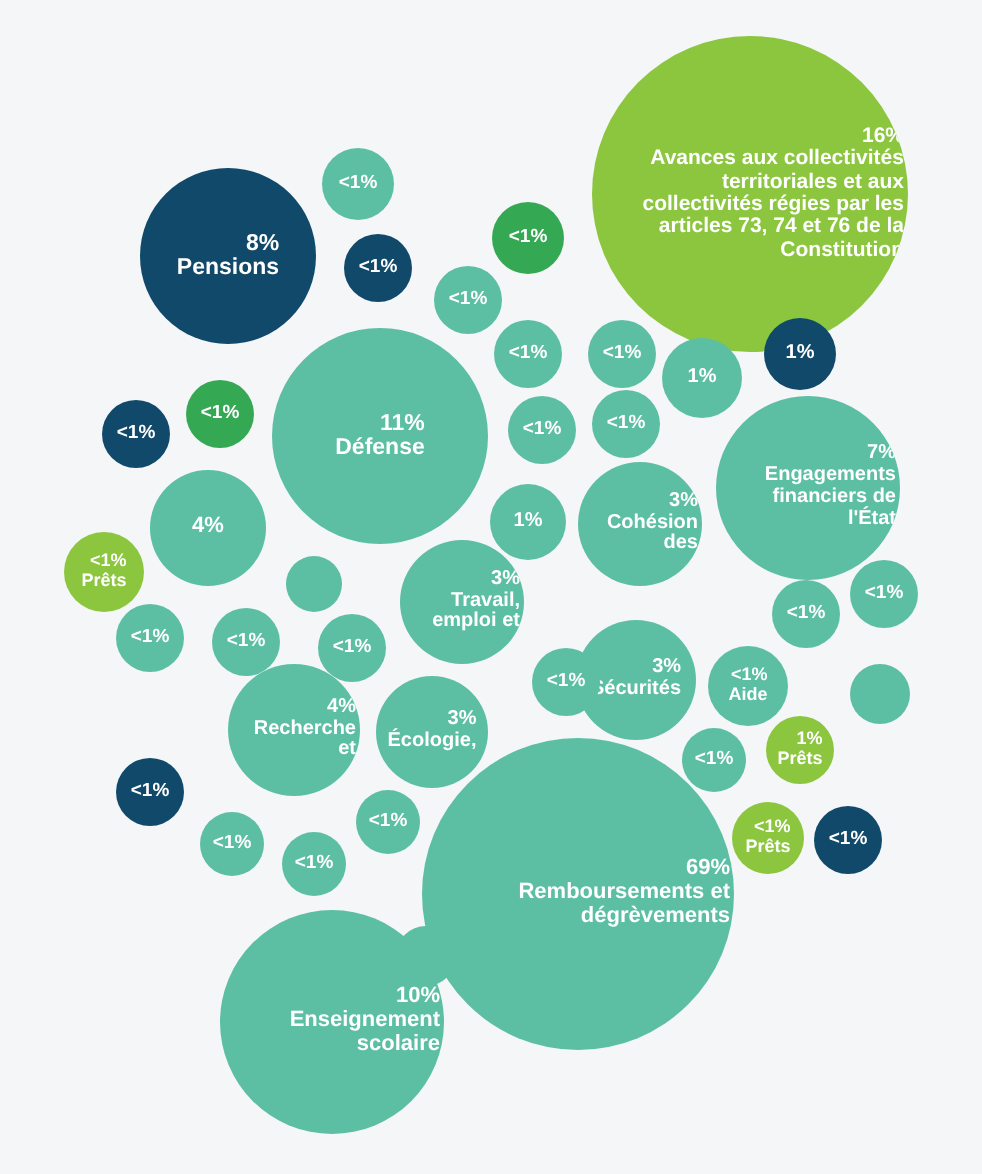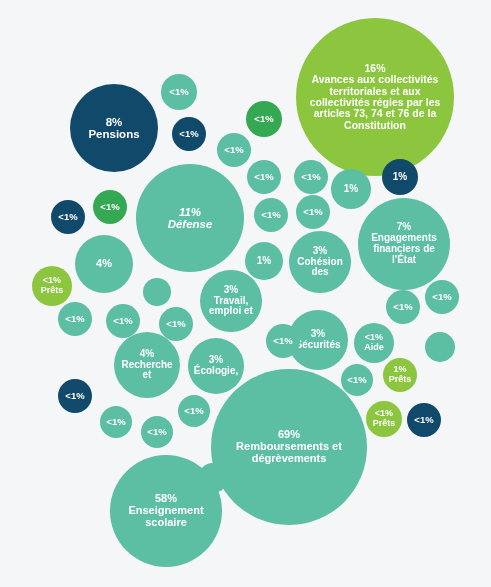--- a/index.html
+++ b/index.html
@@ -31,40 +31,41 @@
     font-weight: bold;
     line-height: 1.08;
     overflow: hidden;
     padding: 0 2px;
     -webkit-font-smoothing: antialiased;
   }
   .bubble .lbl {
     display: block;
     white-space: pre-line;
     word-break: normal;
+    text-align: right;
   }
 </style>
 </head>
 <body>
 
 <div id="chart-root" style="background: rgb(244, 246, 248);">
     <div class="bubble" style="left: 296px; top: 18px; width: 158px; height: 158px; background: rgb(140, 198, 63); font-size: 10.5px; color: rgb(255, 255, 255);">
       <span class="lbl">16%
 Avances aux collectivités territoriales et aux collectivités régies par les articles 73, 74 et 76 de la Constitution</span>
     </div>
     <div class="bubble" style="left: 211px; top: 369px; width: 156px; height: 156px; background: rgb(92, 191, 164); font-size: 11px; color: rgb(255, 255, 255);">
       <span class="lbl">69%
 Remboursements et dégrèvements</span>
     </div>
-    <div class="bubble" style="left: 136px; top: 164px; width: 108px; height: 108px; background: rgb(92, 191, 164); font-size: 11.5px; color: rgb(255, 255, 255); font-style: italic;">
+    <div class="bubble" style="left: 136px; top: 164px; width: 108px; height: 108px; background: rgb(92, 191, 164); font-size: 11.5px; color: rgb(255, 255, 255);">
       <span class="lbl">11%
 Défense</span>
     </div>
     <div class="bubble" style="left: 110px; top: 455px; width: 112px; height: 112px; background: rgb(92, 191, 164); font-size: 11px; color: rgb(255, 255, 255);">
-      <span class="lbl">58%
+      <span class="lbl">10%
 Enseignement scolaire</span>
     </div>
     <div class="bubble" style="left: 70px; top: 84px; width: 88px; height: 88px; background: rgb(16, 73, 106); font-size: 11.5px; color: rgb(255, 255, 255);">
       <span class="lbl">8%
 Pensions</span>
     </div>
     <div class="bubble" style="left: 358px; top: 198px; width: 92px; height: 92px; background: rgb(92, 191, 164); font-size: 10px; color: rgb(255, 255, 255);">
       <span class="lbl">7%
 Engagements financiers de l'État</span>
     </div>

